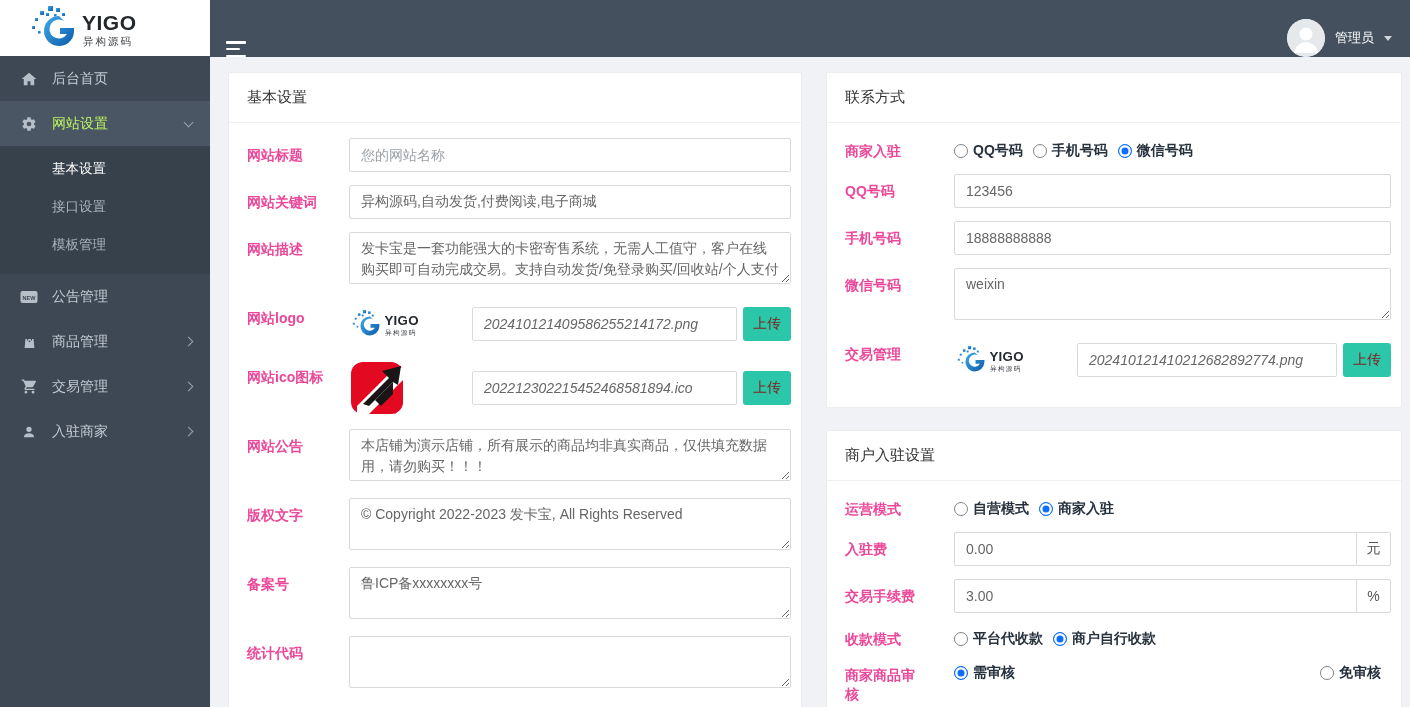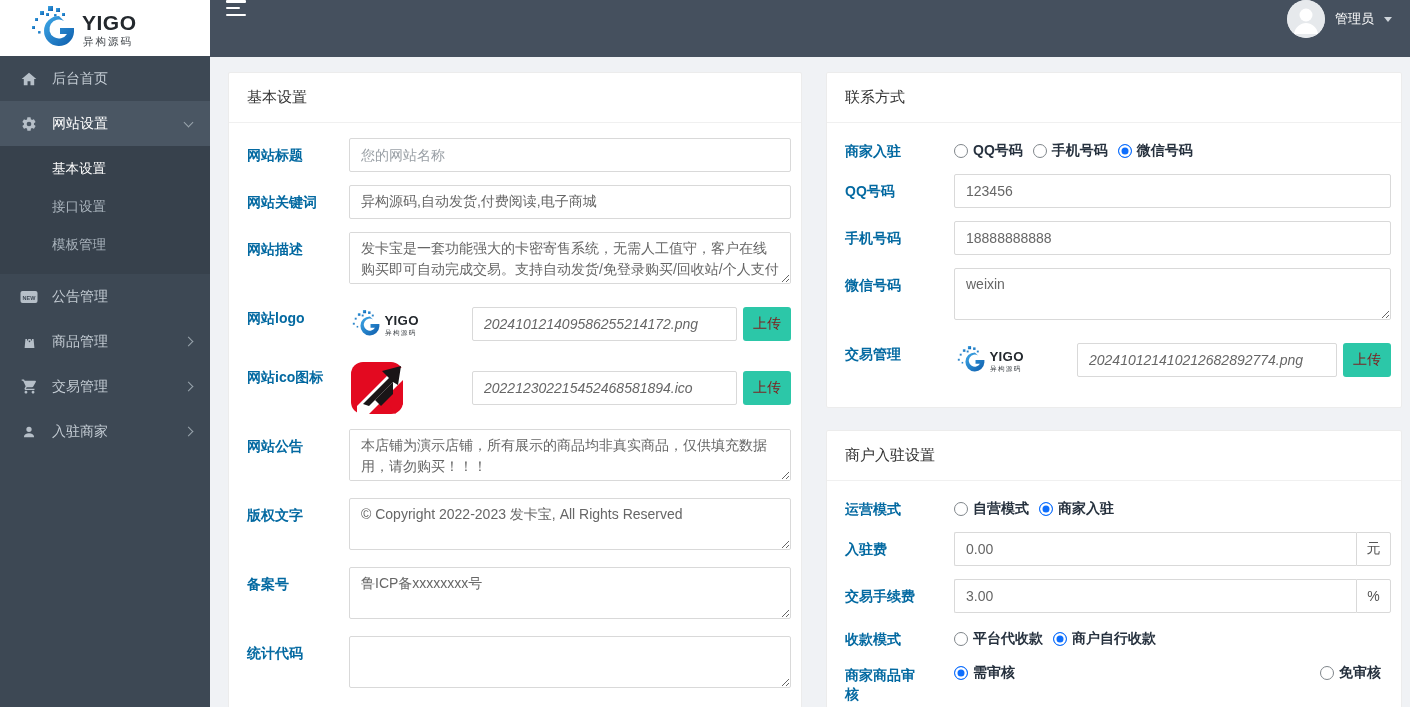--- a/index.html
+++ b/index.html
@@ -4,21 +4,21 @@
 <style>
   * { margin:0; padding:0; box-sizing:border-box; }
   html,body { width:1410px; height:707px; overflow:hidden;
     font-family:"Liberation Sans","DejaVu Sans",sans-serif; background:#f0f2f5; }
 
   
   .app { position:relative; width:1410px; height:707px; }
   .logo-area { position:absolute; left:0; top:0; width:210px; height:56px; background:#fff;
     display:flex; align-items:center; justify-content:center; z-index:3; }
   .topbar { position:absolute; left:210px; top:0; right:0; height:57px; background:#45505e;
-    display:flex; align-items:flex-start; z-index:2; }
+    display:flex; align-items:flex-end; z-index:2; }
   .sidebar { position:absolute; left:0; top:56px; bottom:0; width:210px; background:#3d4854; z-index:2; }
   .content { position:absolute; left:210px; top:57px; right:0; bottom:0; overflow:hidden;
     padding:15px 8px 0 18px; display:flex; gap:24px; align-items:flex-start; }
 
   
   .hamburger { margin-left:16px; width:22px; height:16px; display:flex; flex-direction:column;
     justify-content:space-between; cursor:pointer; }
   .hamburger span { height:2.5px; background:#fff; border-radius:1px; }
   .hamburger span:nth-child(1){ width:20px; }
   .hamburger span:nth-child(2){ width:14px; }
@@ -26,40 +26,40 @@
   .topbar-right { margin-left:auto; display:flex; align-items:center; gap:10px; padding-right:18px; cursor:pointer; }
   .avatar { width:38px; height:38px; border-radius:50%; background:#e6e9ec; overflow:hidden; }
   .user-name { color:#fff; font-size:13px; }
   .caret-down { width:0; height:0; border-left:4px solid transparent; border-right:4px solid transparent;
     border-top:5px solid #cfd5db; }
 
   
   .nav-item { position:relative; height:45px; display:flex; align-items:center; padding-left:20px;
     color:#c3cbd3; font-size:14px; cursor:pointer; }
   .nav-item .ico { width:18px; height:18px; margin-right:14px; display:flex; align-items:center; justify-content:center; }
-  .nav-item.active-parent { background:#4a5663; color:#ffffff;text-align:center; }
+  .nav-item.active-parent { background:#4a5663; color:#bef264;text-align:center; }
   .chev { position:absolute; right:18px; width:7px; height:7px; border:solid #9aa4ad; border-width:0 1.5px 1.5px 0; }
   .chev.right { transform:rotate(-45deg); }
   .chev.down { transform:rotate(45deg); margin-top:-3px; }
   .submenu { background:#37414c; padding:4px 0 10px 0; }
   .sub-item { height:38px; display:flex; align-items:center; padding-left:52px; font-size:13.5px;
     color:#aab4bd; cursor:pointer; }
   .sub-item.active { color:#ffffff; }
   svg.sic { fill:#b6bfc8; }
 
   
   .col-left { width:574px; flex-shrink:0; }
   .col-right { flex:1; }
   .card { background:#fff; border:1px solid #ececec; border-radius:2px; margin-bottom:22px; }
   .card-header { padding:15px 18px; border-bottom:1px solid #f0f0f0; font-size:15px; color:#333; }
   .card-body { padding:15px 10px 18px 18px; }
 
   .frow { display:flex; margin-bottom:13px; }
   .flabel { width:102px; padding-right:18px; flex-shrink:0; font-size:14px; font-weight:700;
-    color:#0369a1; padding-top:8px; line-height:19px; }
+    color:#ec4899; padding-top:8px; line-height:19px; }
   .col-right .flabel { width:109px; padding-right:30px; }
   .fctrl { flex:1; min-width:0; }
 
   input.txt { width:100%; height:34px; border:1px solid #d9d9d9; border-radius:2px; padding:0 11px;
     font-size:14px; color:#666; font-family:inherit; background:#fff; outline:none; }
   input.txt::placeholder { color:#9aa0a6; }
   textarea.txa { width:100%; height:52px; border:1px solid #d9d9d9; border-radius:2px; padding:5px 11px;
     font-size:14px; color:#666; line-height:21px; font-family:inherit; outline:none; resize:both; }
   textarea.scrolly { overflow-y:scroll; resize:both; }
   textarea.scrolly::-webkit-scrollbar { width:15px; }

